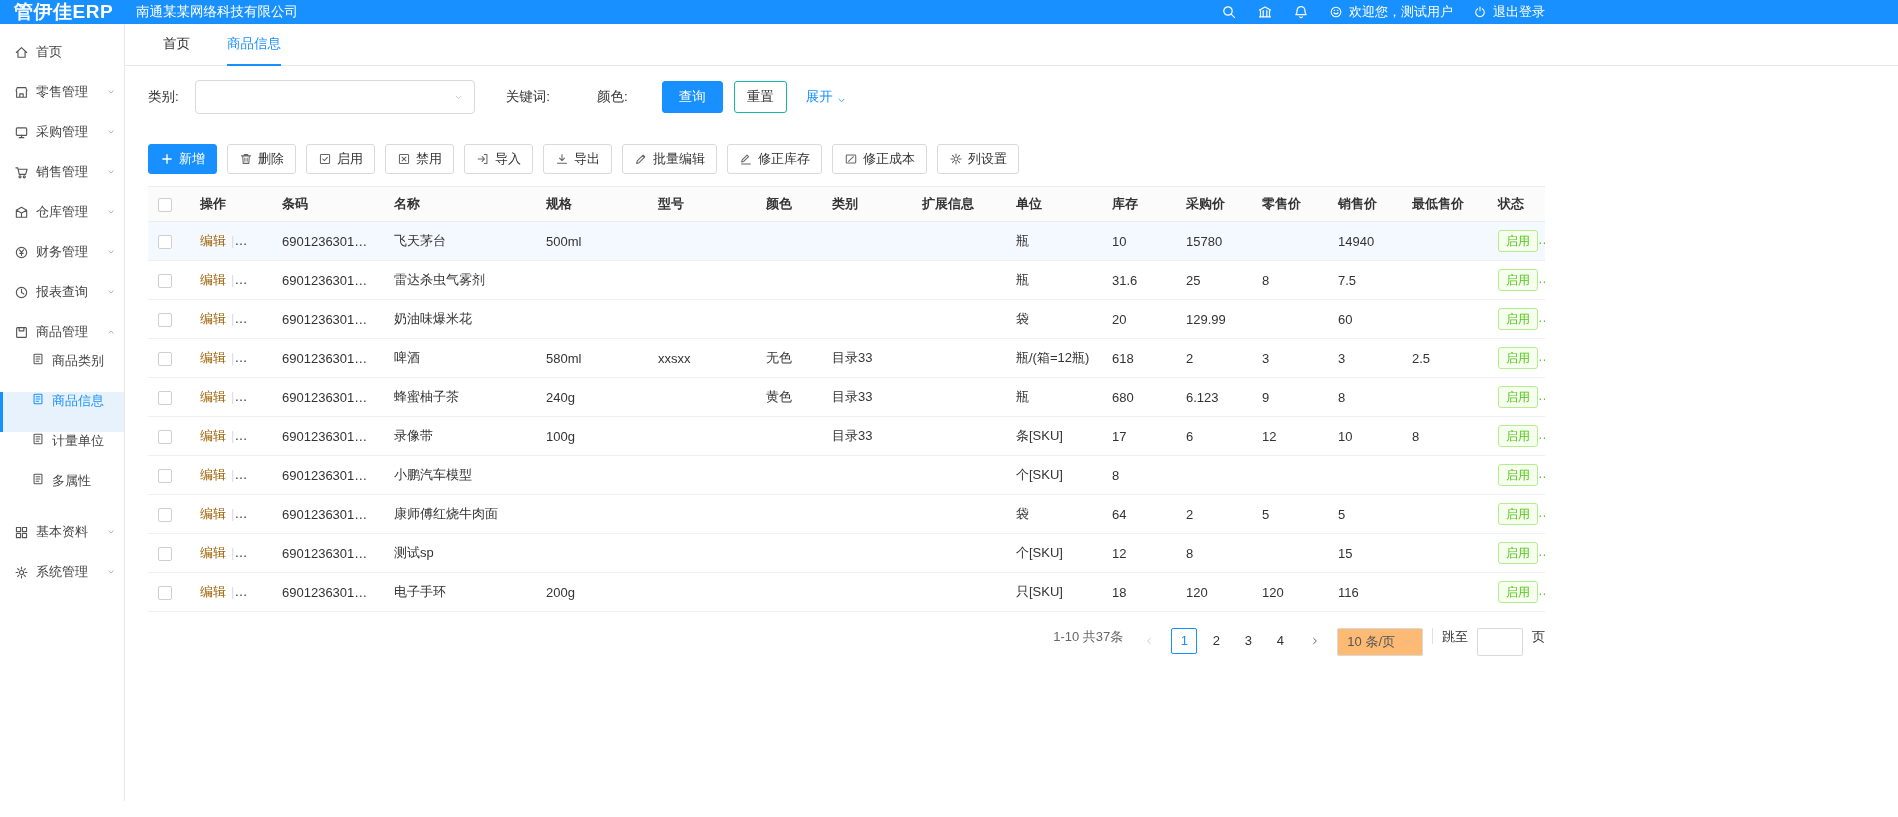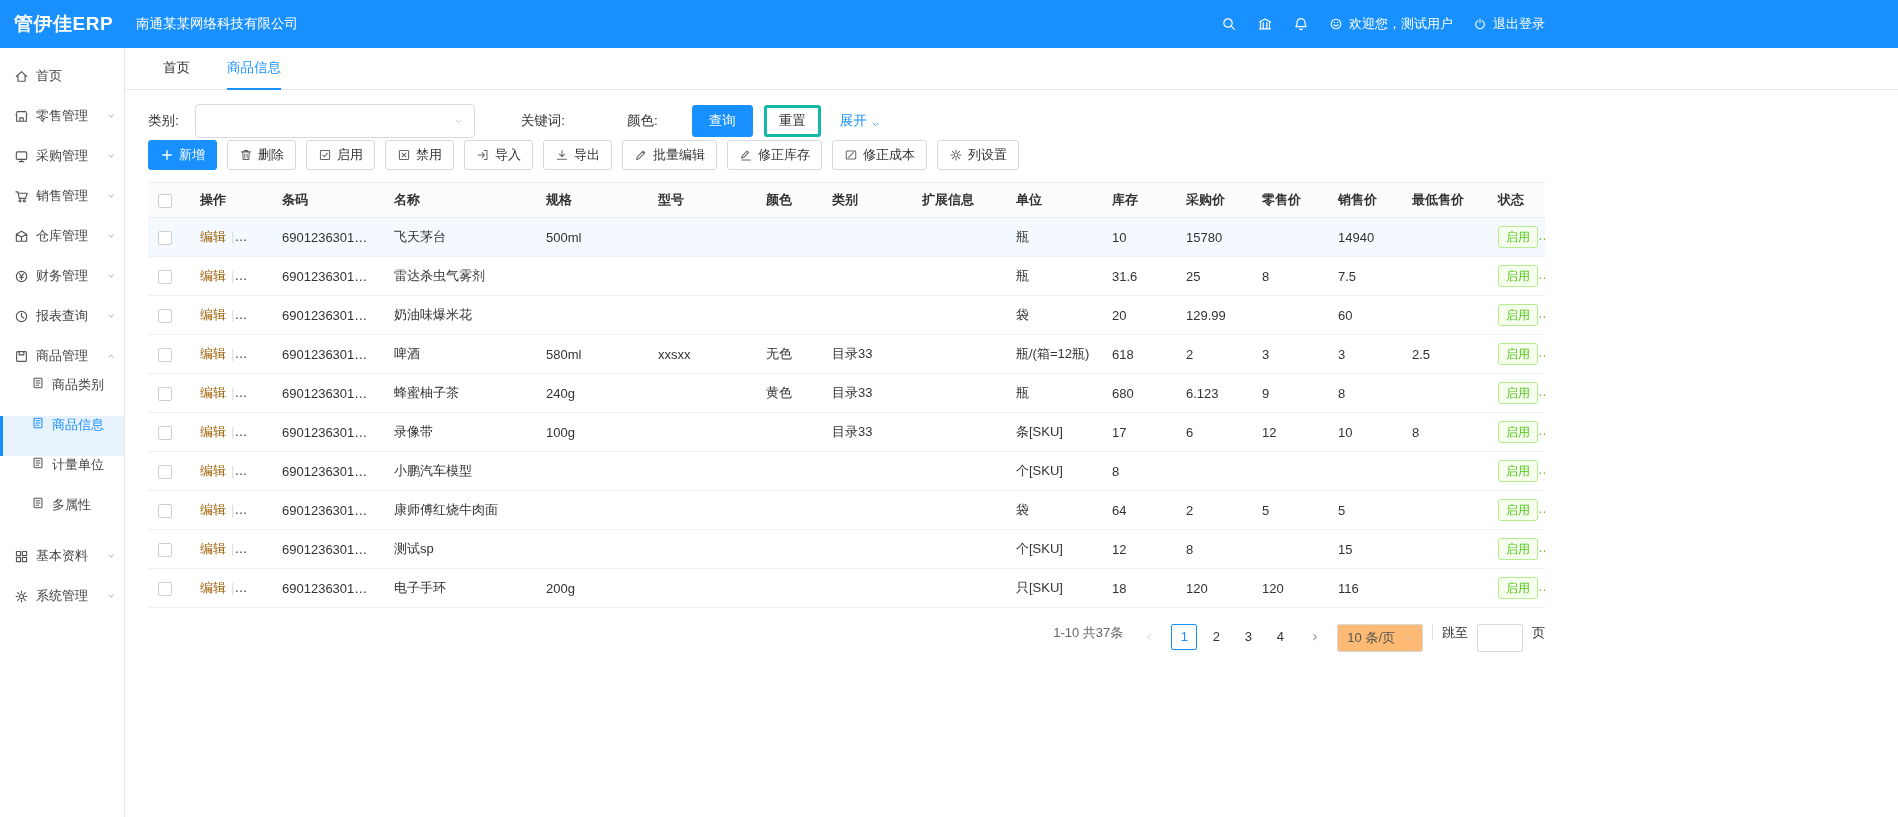--- a/index.html
+++ b/index.html
@@ -3,21 +3,21 @@
 <meta charset="utf-8">
 <style>
   *{box-sizing:border-box;margin:0;padding:0}
   html,body{width:1898px;height:817px;overflow:hidden}
   body{font-family:"Liberation Sans","DejaVu Sans",sans-serif;background:#fff;color:#333;font-size:13px}
   .icon{display:inline-flex;flex:none;width:15px;height:15px}
   .icon svg{width:100%;height:100%;display:block}
   .i16{width:16px;height:16px}.i14{width:14px;height:14px}.i12{width:12px;height:12px}.i11{width:11px;height:11px}.i10{width:10px;height:10px}
 
   
-  .hdr{height:48px;background:#1890ff;color:#fff}
+  .hdr{height:24px;background:#1890ff;color:#fff}
   .hdr-inner{width:1560px;height:100%;display:flex;align-items:center}
   .logo{width:125px;padding-left:14px;font-size:19px;font-weight:bold;letter-spacing:.5px;white-space:nowrap}
   .company{margin-left:11px;font-size:13.5px}
   .hdr-right{margin-left:auto;display:flex;align-items:center;gap:20px;padding-right:15px}
   .hicon{cursor:pointer;color:#fff}
   .hgroup{display:flex;align-items:center;gap:6px;font-size:13px;cursor:pointer;white-space:nowrap}
 
   
   .layout{display:flex;height:777px}
   .sidebar{width:125px;flex:none;border-right:1px solid #e8e8e8;padding-top:8px;background:#fff}
@@ -33,33 +33,33 @@
 
   
   .tabbar{height:42px;border-bottom:1px solid #e8e8e8;display:flex;gap:37px;padding-left:38px}
   .tab{display:flex;align-items:center;font-size:13.5px;color:#333;cursor:pointer;border-bottom:2px solid transparent;margin-bottom:-1px}
   .tab.active{color:#1890ff;border-bottom-color:#1890ff}
 
   
   .content{padding:14px 0 0 23px;width:1445px}
   .filters{display:flex;align-items:center}
   .flabel{font-size:13.5px;color:#333;margin-right:16px;white-space:nowrap}
-  .ml30{margin-left:46px}
+  .ml30{margin-left:31px}
   .fselect{width:280px;height:34px;border:1px solid #d9d9d9;border-radius:4px;display:flex;align-items:center;padding:0 10px;cursor:pointer;background:#fff}
   .fselect .fchev{margin-left:auto;color:#bbb}
   .finput{height:34px;border:1px solid #d9d9d9;border-radius:4px;padding:0 11px;font-size:13px;color:#333;font-family:inherit;outline:none}
   .finput::placeholder{color:#bfbfbf}
   .kw{width:272px}
   .colw{width:285px}
   .btn-primary{margin-left:18px;height:32px;padding:0 16px;background:#1890ff;color:#fff;border:1px solid #1890ff;border-radius:3px;font-size:13.5px;font-family:inherit;cursor:pointer}
-  .btn-plain{margin-left:11px;height:32px;padding:0 12px;background:#fff;color:#333;border:3px solid #14b8a6;border-radius:3px;font-size:13.5px;font-family:inherit;cursor:pointer}
+  .btn-plain{margin-left:11px;height:32px;padding:0 12px;background:#fff;color:#333;border:1px solid #14b8a6;border-radius:3px;font-size:13.5px;font-family:inherit;cursor:pointer}
   .expand{margin-left:19px;color:#1890ff;font-size:13.5px;display:inline-flex;align-items:flex-end;gap:3px;cursor:pointer}
 
   
-  .toolbar{margin-top:2px;display:flex;gap:10px}
+  .toolbar{margin-top:30px;display:flex;gap:10px}
   .tbtn{height:30px;padding:0 11px;border:1px solid #d9d9d9;border-radius:3px;background:#fff;color:#333;font-size:13px;font-family:inherit;display:inline-flex;align-items:center;gap:5px;cursor:pointer;white-space:nowrap}
   .tbtn .bicon{width:14px;height:14px;color:#666}
   .tbtn.primary{background:#1890ff;border-color:#1890ff;color:#fff}
   .tbtn.primary .bicon{color:#fff}
 
   
   table{margin-top:12px;width:1397px;border-collapse:collapse;table-layout:fixed;font-size:13px}
   thead th{background:#fbfbfb;border-top:1px solid #ececec;border-bottom:1px solid #ececec;height:35px;padding:0 10px;text-align:left;font-weight:bold;color:#333;font-size:13px;white-space:nowrap}
   tbody td{height:39px;border-bottom:1px solid #f0f0f0;padding:0 10px;color:#333;overflow:hidden;white-space:nowrap;text-overflow:ellipsis}
   tr.hl td{background:#f3f9fe}

